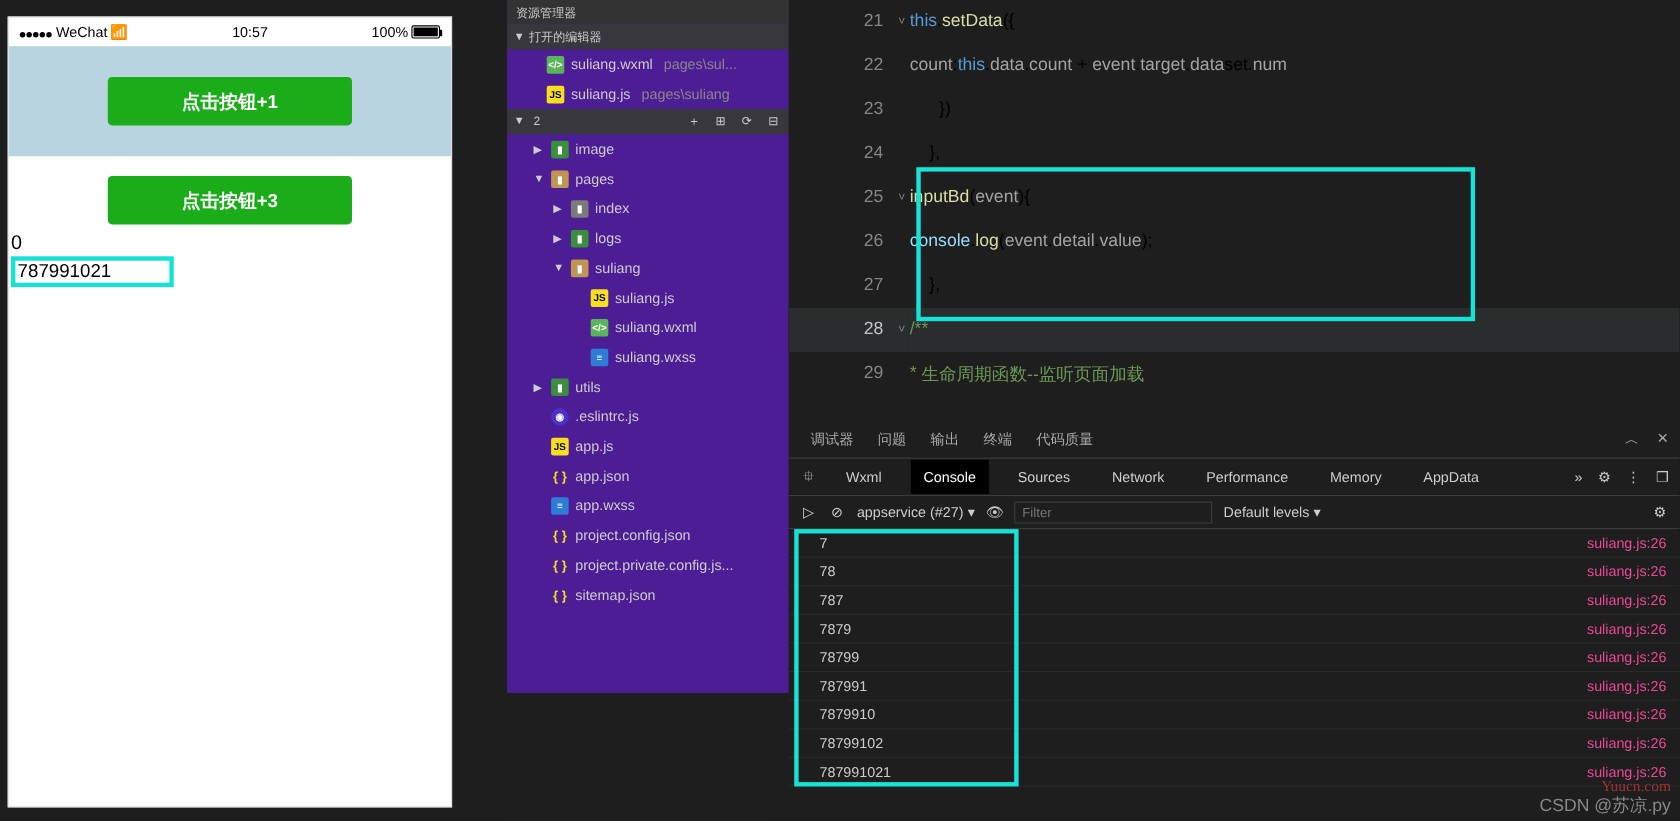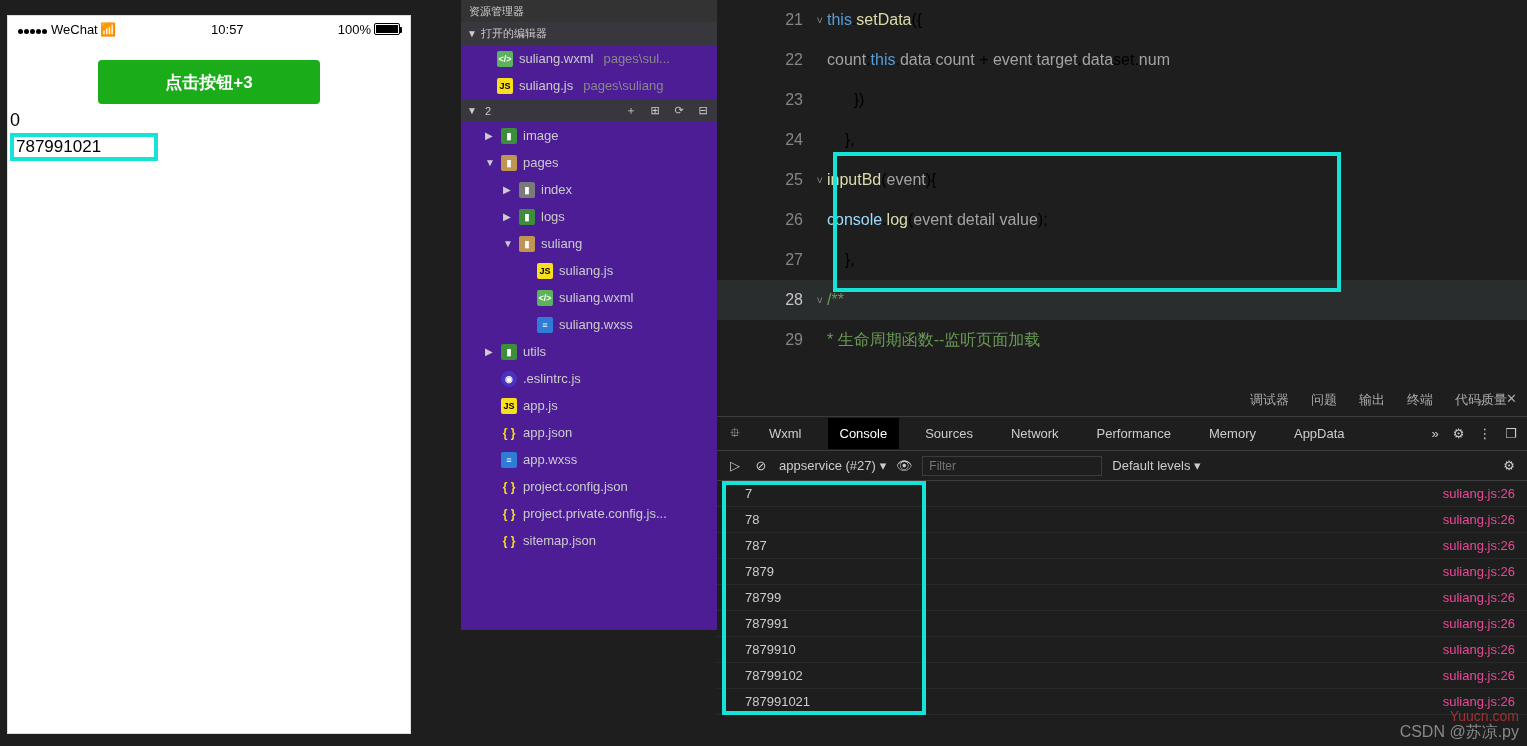--- a/index.html
+++ b/index.html
@@ -53,37 +53,37 @@
 .gline.active { background:#2a2d2e; color:#c6c6c6; }
 .gline .fold { position:absolute; right:4px; color:#858585; font-size:11px; }
 .code { position:absolute; left:110px; top:0; right:0; }
 .cline { height:40px; display:flex; align-items:center; white-space:pre; }
 .cline.active { background:#2a2d2e; }
 .hl-box { position:absolute; left:116px; top:152px; width:508px; height:140px; border:4px solid #14e3d6; pointer-events:none; }
 .tk-this{color:#569cd6}.tk-method{color:#dcdcaa}.tk-prop{color:#9cdcfe}.tk-param{color:#a3a3a3}.tk-comment{color:#6a9955}
 
 
 .debug { position:absolute; left:717px; top:384px; width:810px; height:362px; background:#1e1e1e; color:#ccc; font-size:13px; }
-.dbg-tabs { height:33px; border-bottom:1px solid #3c3c3c; display:flex; align-items:center; padding:0 20px; gap:22px; position:relative;justify-content:flex-end; }
+.dbg-tabs { height:33px; border-bottom:1px solid #3c3c3c; display:flex; align-items:center; padding:0 20px; gap:22px; position:relative; }
 .dbg-tabs span { color:#aaa; font-size:13px; }
 .dbg-tabs .ctrl { position:absolute; right:10px; display:flex; gap:16px; color:#ccc; }
 .dbg-tools { height:34px; border-bottom:1px solid #3c3c3c; display:flex; align-items:center; padding:0 10px; gap:14px; }
 .dbg-tools .tab { padding:8px 12px; color:#ccc; }
 .dbg-tools .tab.active { background:#000; color:#fff; }
 .dbg-tools .more { margin-left:auto; display:flex; gap:14px; color:#ccc; }
 .dbg-filter { height:30px; border-bottom:1px solid #3c3c3c; display:flex; align-items:center; padding:0 10px; gap:10px; }
 .dbg-filter .sel { display:flex; align-items:center; gap:4px; }
 .dbg-filter input { background:#1e1e1e; border:1px solid #3c3c3c; color:#aaa; padding:2px 6px; width:180px; font-size:12px; }
 .dbg-filter .lvl { color:#ccc; }
 .dbg-filter .gear { margin-left:auto; }
 .con-rows { position:relative; }
 .con-row { height:26px; border-bottom:1px solid #2a2a2a; display:flex; align-items:center; padding:0 12px 0 28px; justify-content:space-between; font-family:Consolas,monospace; }
 .con-row .src { color:#ec4899; font-size:13px; }
 .con-hl { position:absolute; left:5px; top:0; width:204px; border:4px solid #14e3d6; pointer-events:none; }
-.watermark { position:absolute; right:8px; bottom:22px; color:#d93838; font-size:14px; opacity:.7; font-family:Liberation Sans, sans-serif; }
+.watermark { position:absolute; right:8px; bottom:22px; color:#d93838; font-size:14px; opacity:.7; font-family:Liberation Serif, serif; }
 .credit { position:absolute; right:8px; bottom:3px; color:#888; font-size:16px; }
 .ico { width:16px; height:16px; display:inline-flex; align-items:center; justify-content:center; }
 </style>
 </head>
 <body>
 
 <div class="sim">
   <div class="sim-status">
     <div class="left">
       <span class="dots"><span></span><span></span><span></span><span></span><span></span></span>
@@ -92,20 +92,23 @@
     </div>
     <span>10:57</span>
     <div class="left">
       <span>100%</span>
       <span class="batt">
           <i></i>
         </span>
     </div>
   </div>
   <div class="sim-body">
+    <div class="blue-area">
+      <div class="green-btn">点击按钮+1</div>
+    </div>
     <div class="btn2-wrap">
       <div class="green-btn">点击按钮+3</div>
     </div>
     <div class="counter">0</div>
     <div class="input-box">787991021</div>
   </div>
 </div>
 
 <div class="explorer">
   <div class="ex-header">资源管理器</div>

